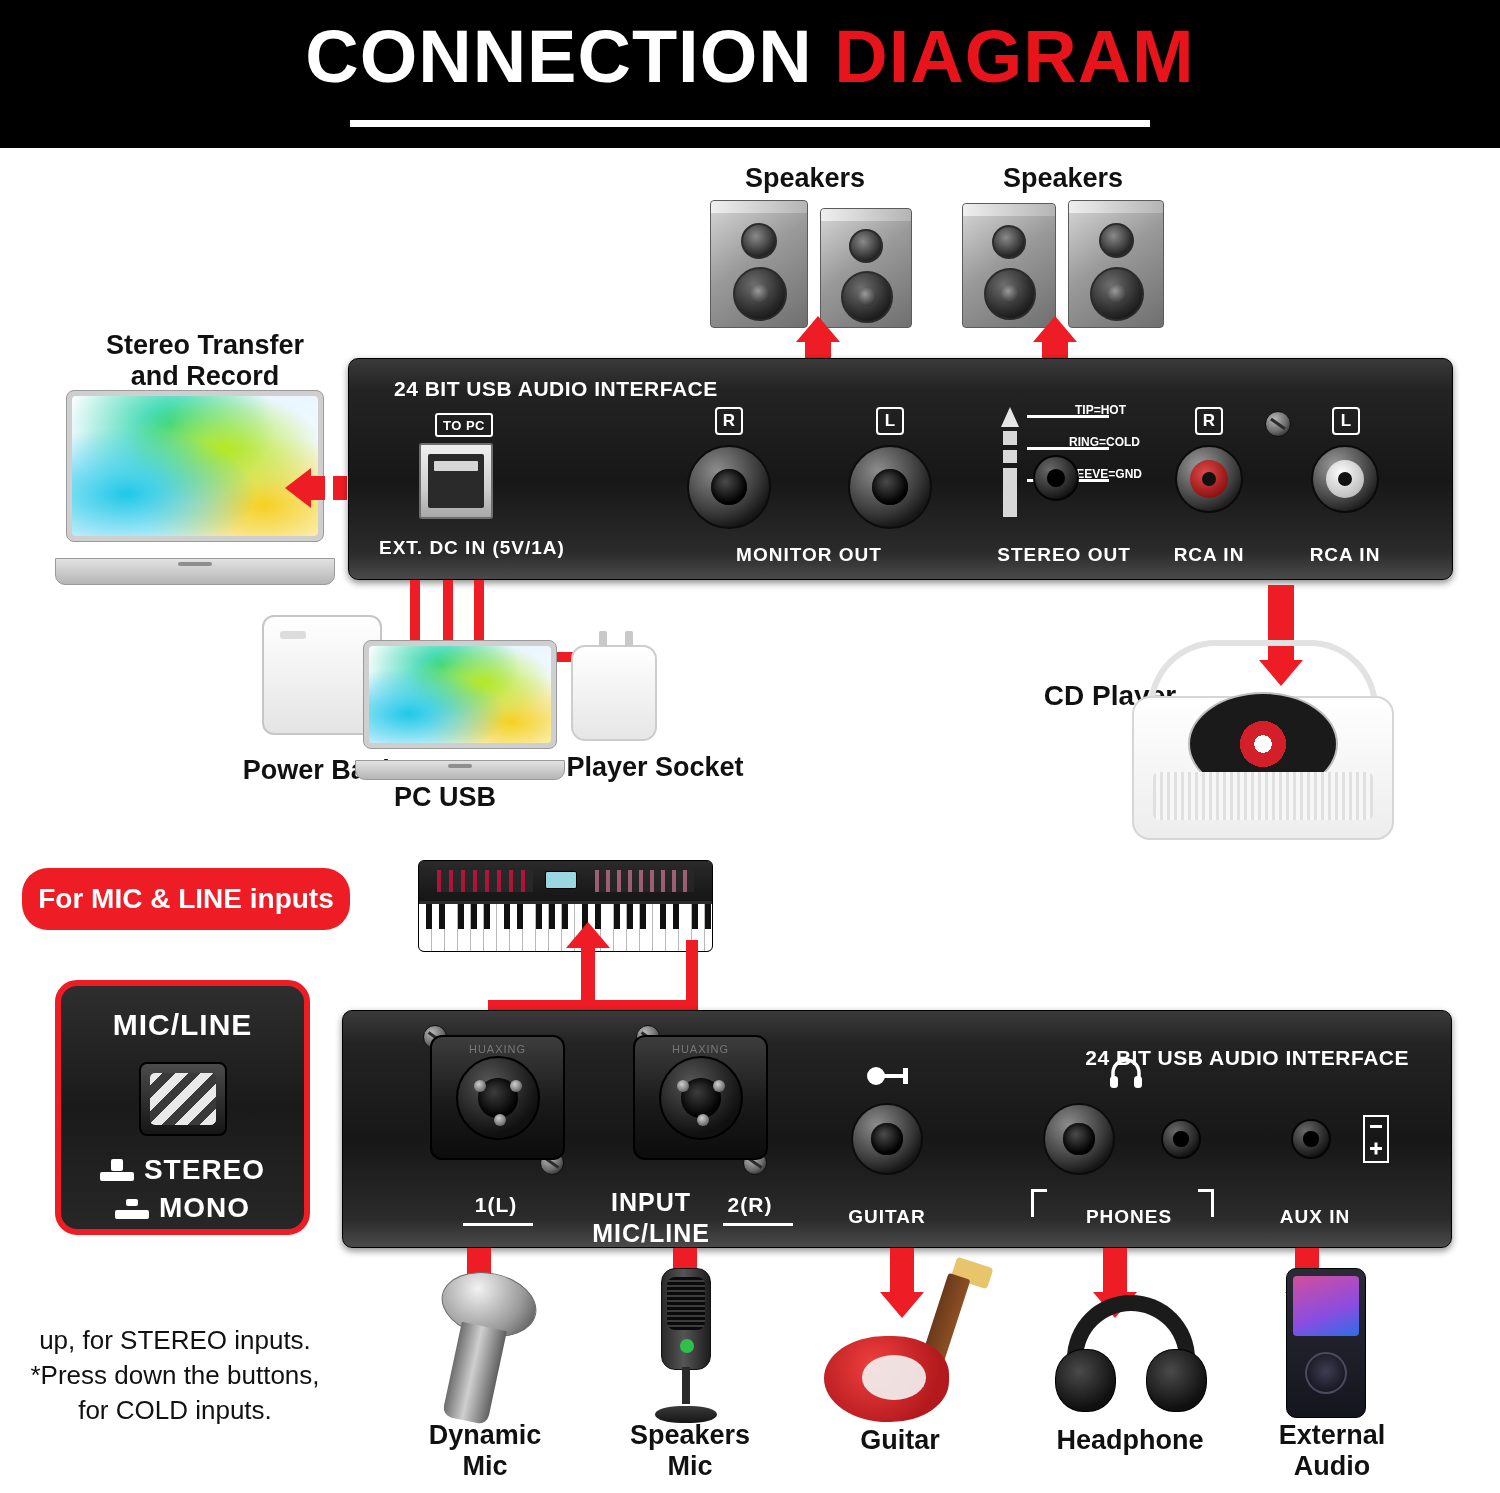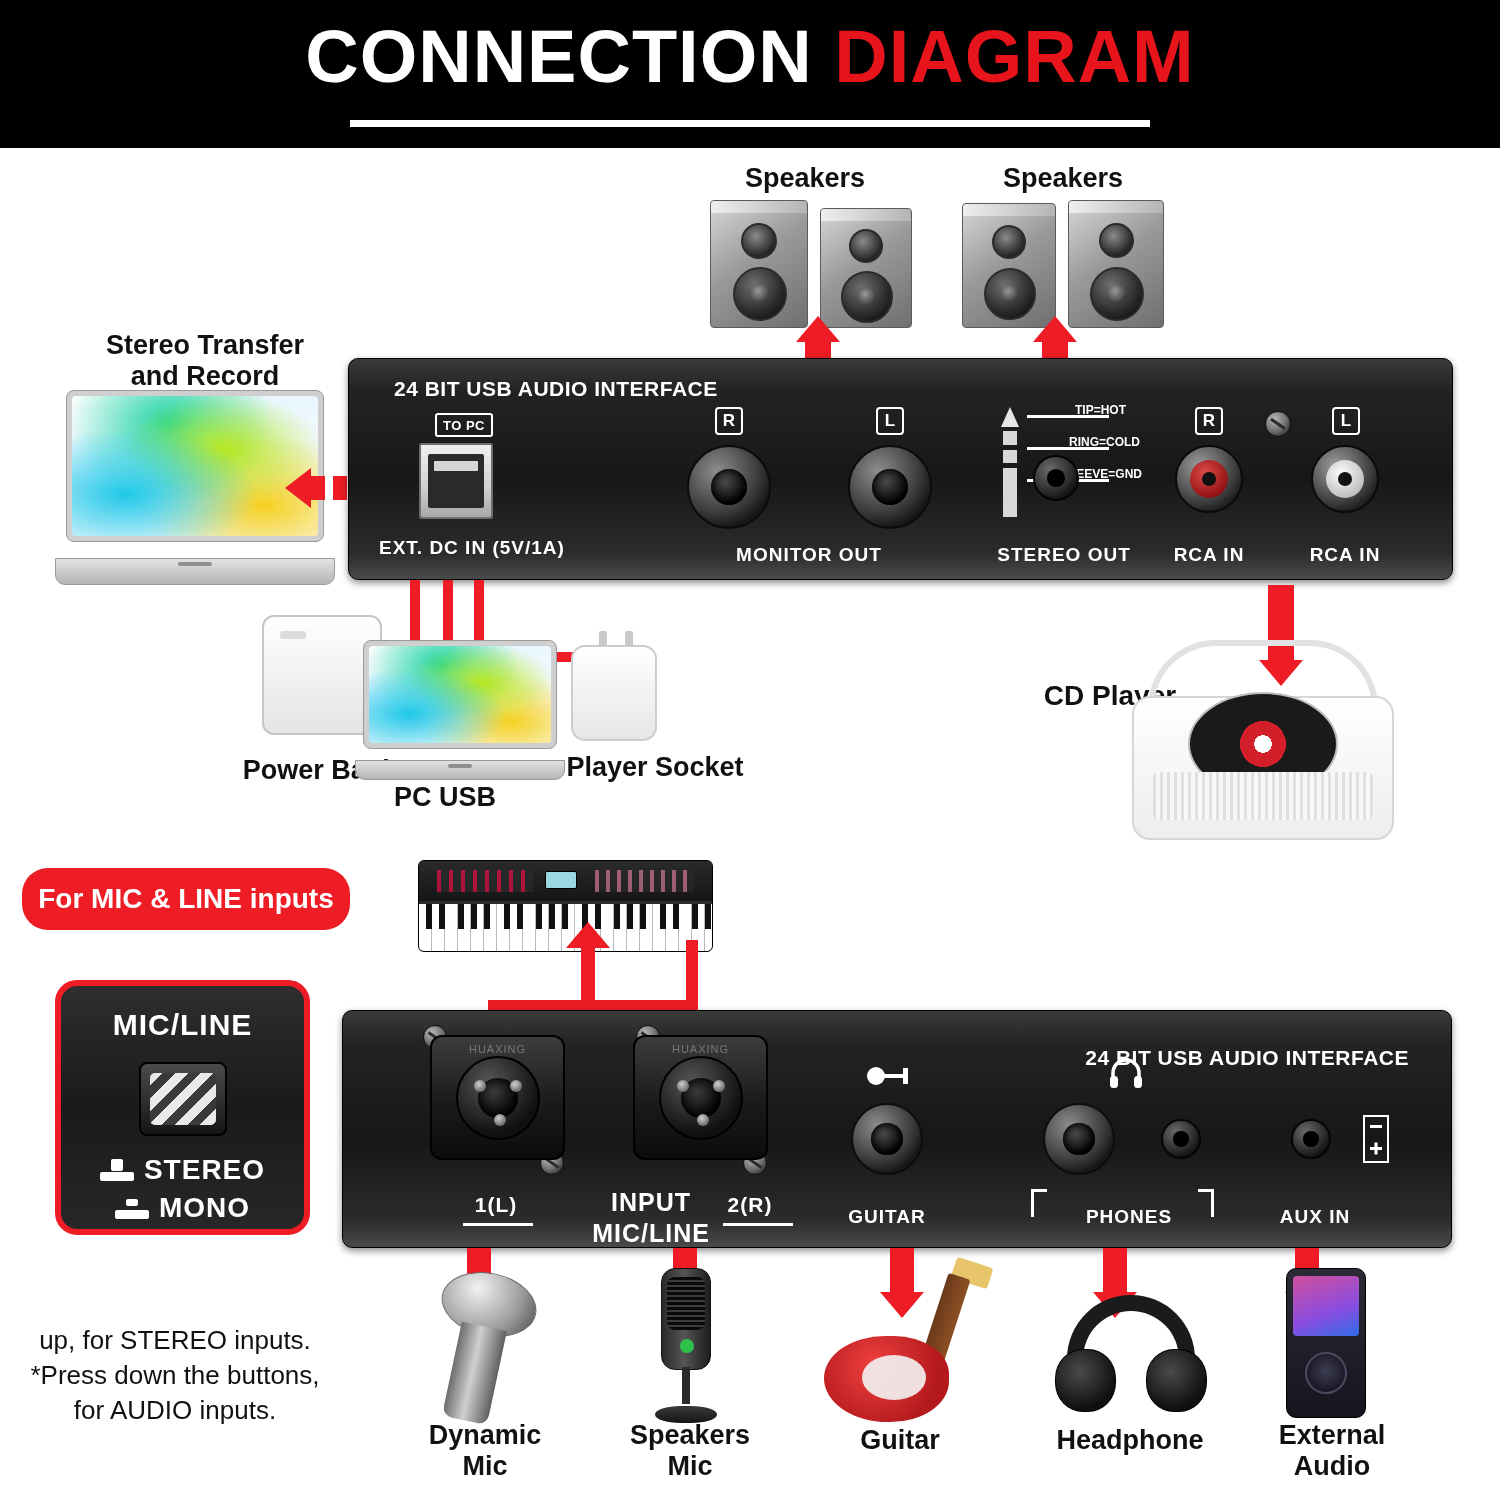--- a/index.html
+++ b/index.html
@@ -665,21 +665,21 @@
   <div class="co-row" style="top:206px;">
     <span class="co-icon down"></span>
     <span>MONO</span>
   </div>
 </div>
 
 <div class="note" style="left:10px; top:1288px; width:330px;">
   <br>
   <span>up, for STEREO inputs.</span><br>
   <span>*Press down the buttons,</span><br>
-  <span>for AUDIO inputs.</span>
+  <span>for COLD inputs.</span>
 </div>
 
 <div class="panel" style="left:342px; top:1010px; width:1110px; height:238px;">
   <div class="panel-brand" style="right:42px; top:35px;">24 BIT USB AUDIO INTERFACE</div>
 
   <div class="screw" style="left:80px; top:14px; width:24px; height:24px;"></div>
   <div class="screw" style="left:293px; top:14px; width:24px; height:24px;"></div>
   <div class="screw" style="left:197px; top:140px; width:24px; height:24px;"></div>
   <div class="screw" style="left:400px; top:140px; width:24px; height:24px;"></div>
 

